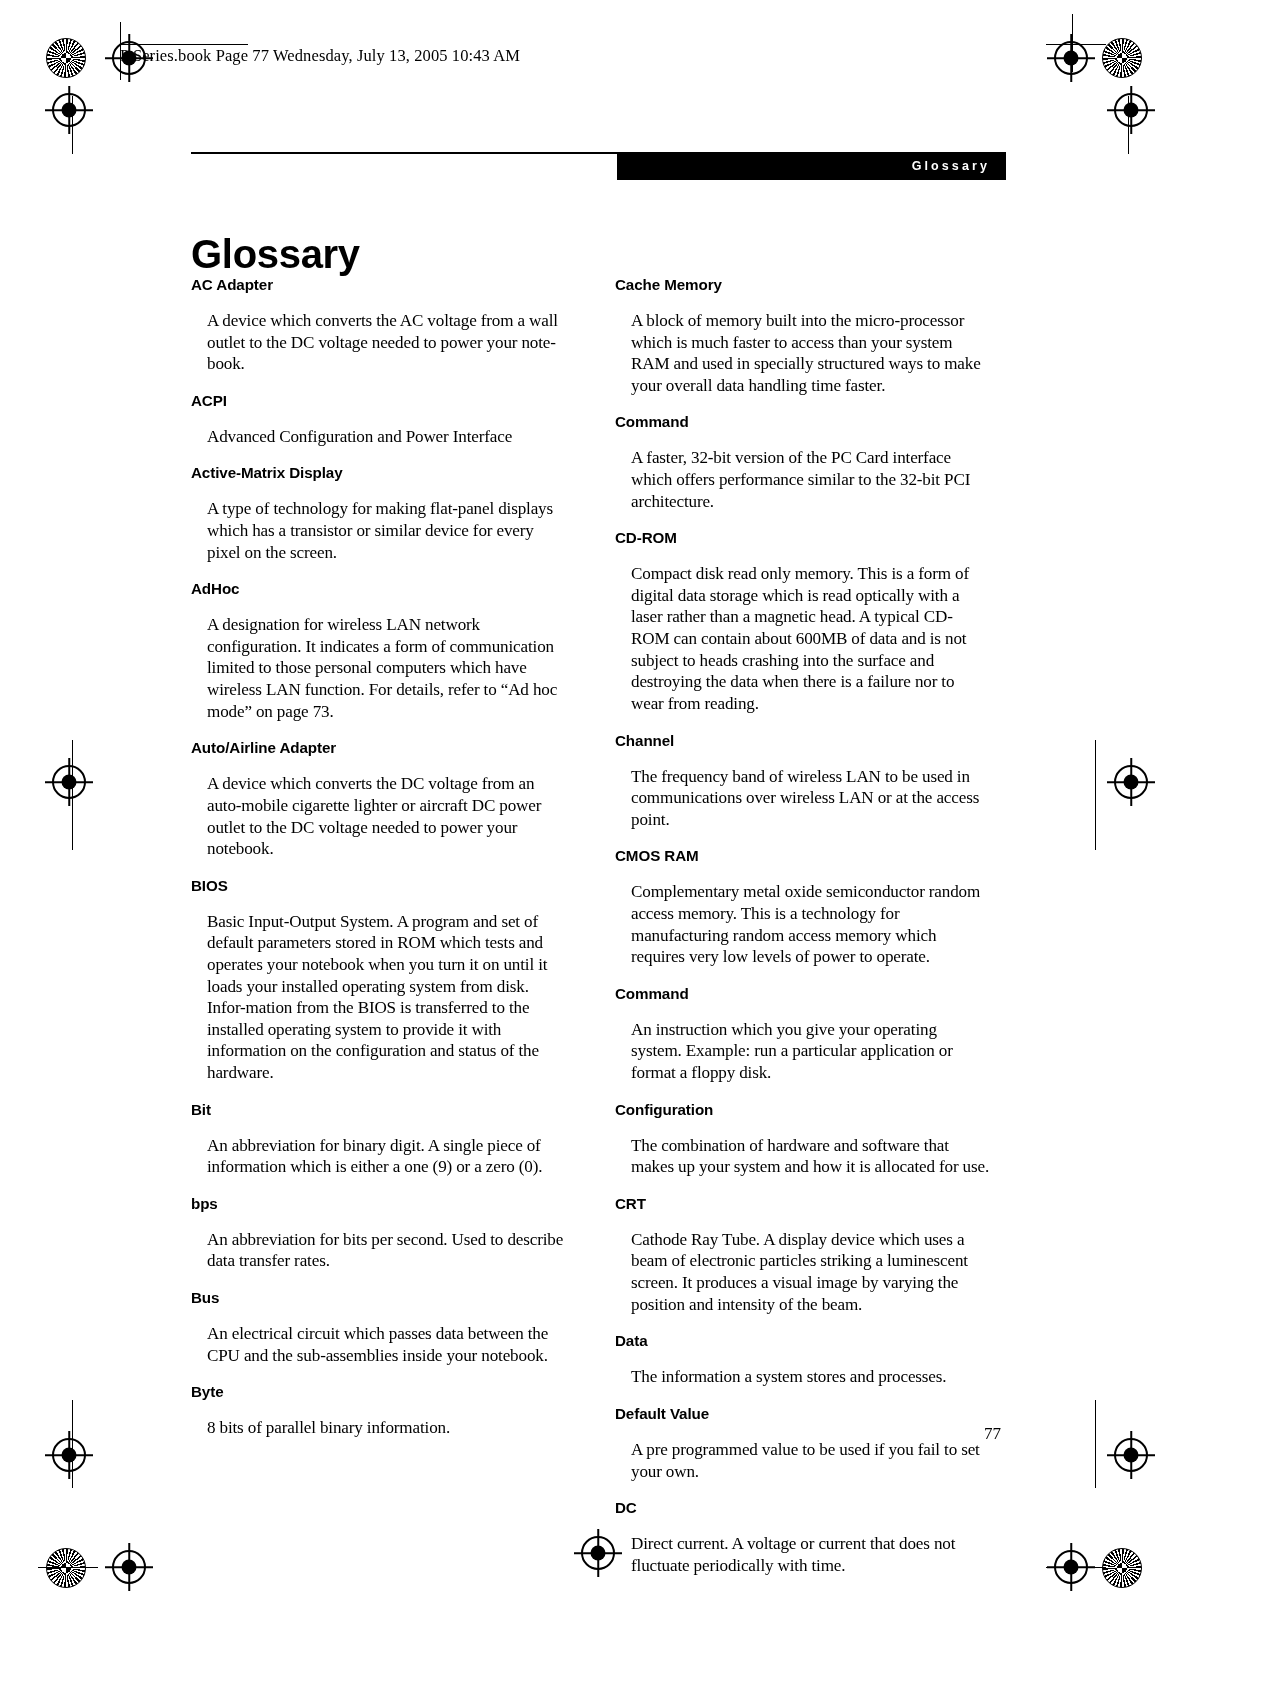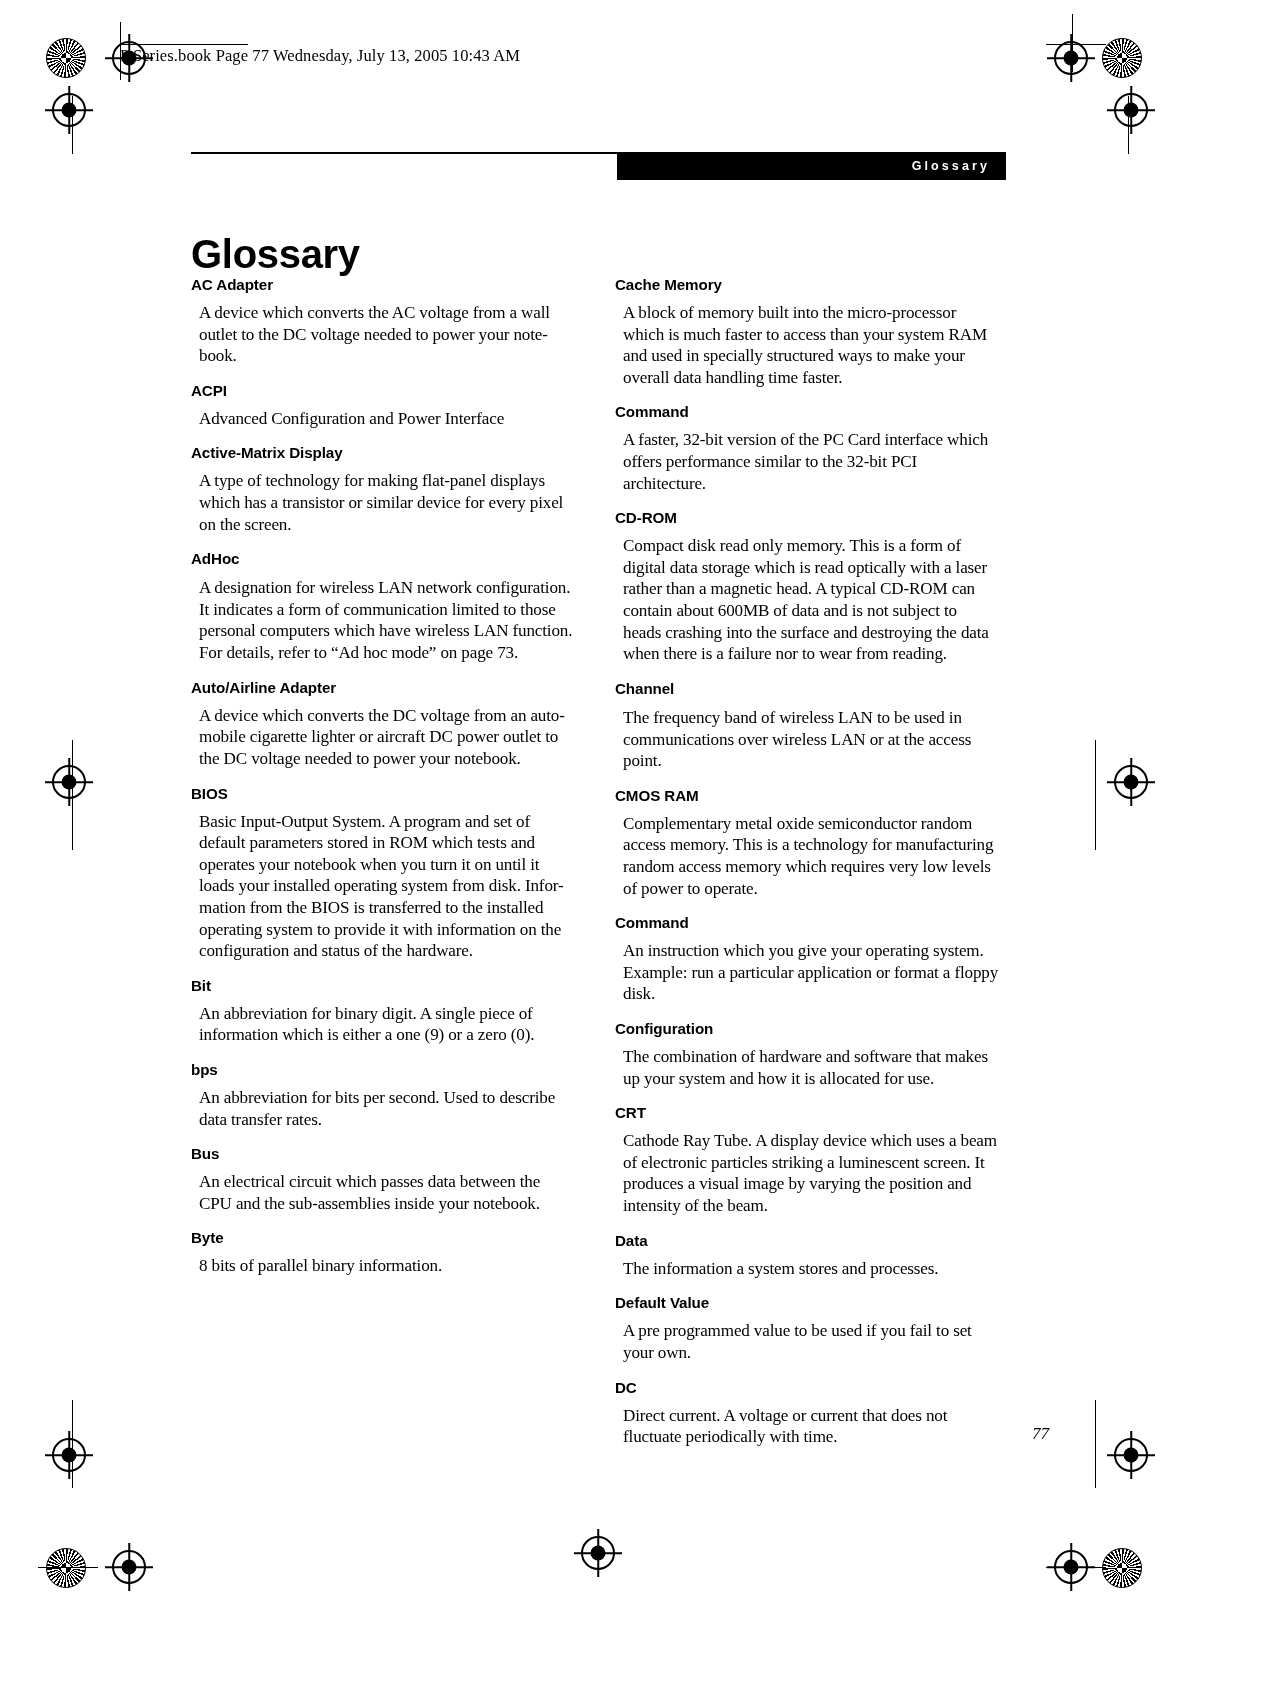--- a/index.html
+++ b/index.html
@@ -169,41 +169,39 @@
     margin: 0 0 14px 0;
   }
   .entry.gap .term {
     margin-bottom: 9px;
   }
   .def {
     font-family: "Liberation Serif", serif;
     font-size: 17.1px;
     line-height: 1.265;
     color: #000;
-    margin: 8px;
+    margin: 16px;
     letter-spacing: -0.15px;
   }
   .subterm {
     font-family: "Liberation Sans", sans-serif;
     font-weight: bold;
     font-size: 15.2px;
     color: #000;
     margin: 9px 0 9px 0;
     letter-spacing: -0.1px;
   }
 
   .folio {
     position: absolute;
     left: 968px;
     top: 1424px;
     font-family: "Liberation Serif", serif;
-    font-style: italic;
     font-size: 17px;
     color: #000;
-    margin-left: 48px;
   }
 </style>
 </head>
 <body>
 
 <div class="page">
 
   <div class="starburst" style="left:30px; top:38px;"></div>
   <div class="starburst" style="left:1086px; top:38px;"></div>
   <div class="starburst" style="left:30px; top:1548px;"></div>

